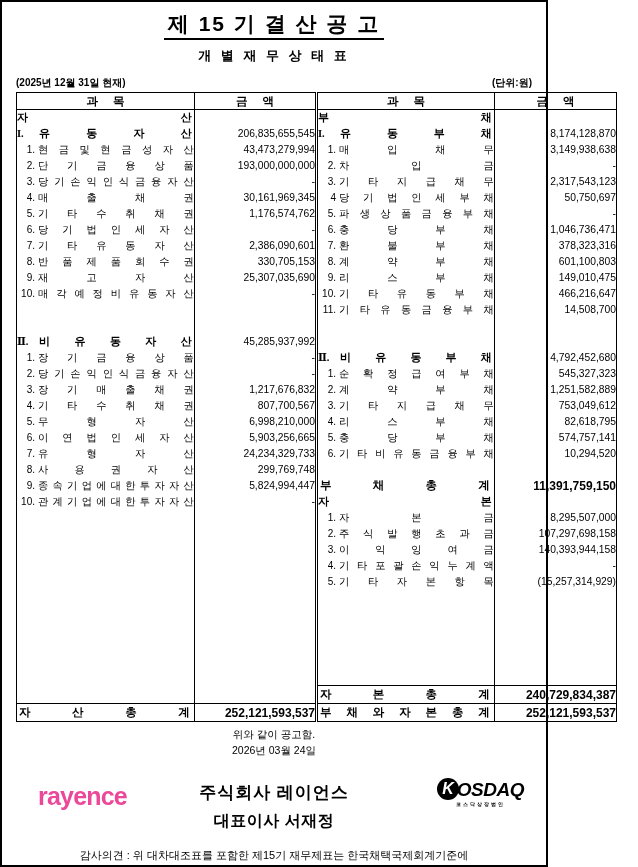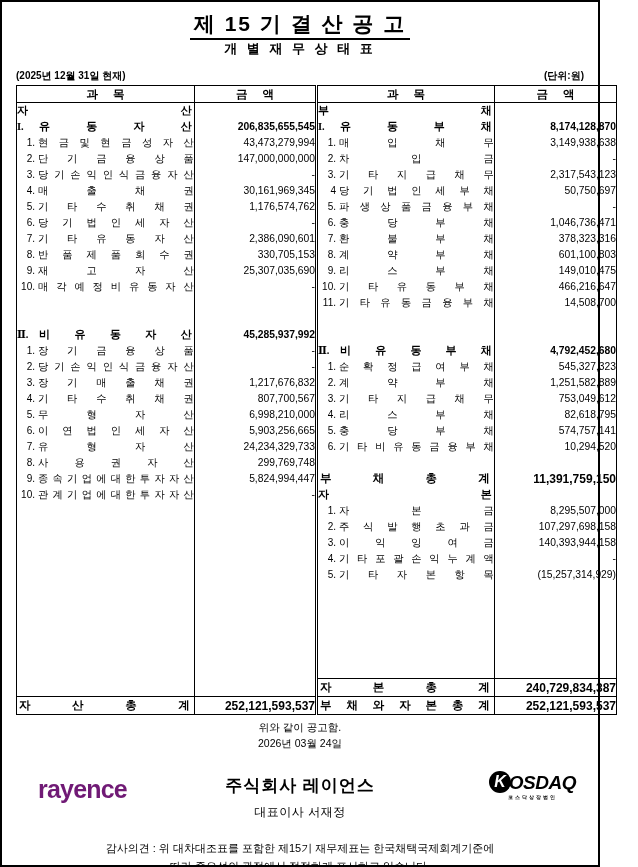--- a/index.html
+++ b/index.html
@@ -8,36 +8,37 @@
     background: #ffffff;
   }
   body {
     width: 638px; height: 867px;
     font-family: "Liberation Sans", "DejaVu Sans", sans-serif;
     color: #000000;
     overflow: hidden;
   }
   .page {
     position: relative;
-    width: 600px; height: 867px;
+    width: 548px; height: 867px;
     border: 2px solid #000;
     padding: 0;
   }
 
   
   .title-wrap { text-align: center; padding-top: 10px; }
   .doc-title {
     font-size: 21px; font-weight: bold; letter-spacing: 2px;
     display: inline-block;
     border-bottom: 2px solid #000;
     padding: 0 4px 2px 4px;
     line-height: 1.15;
   }
   .doc-subtitle {
     font-size: 13px; font-weight: bold; letter-spacing: 3px;
+    margin-top: 7px;
   }
 
   
   .meta-row {
     display: flex; justify-content: space-between; align-items: flex-end;
     font-size: 10px; font-weight: bold;
     margin: 11px 14px 2px 14px;
   }
 
   
@@ -127,37 +128,37 @@
   }
   .kosdaq-sub {
     font-size: 5px; font-weight: bold; letter-spacing: 2px;
     margin-top: 2px;
   }
   .company-name {
     font-size: 17px; font-weight: bold; letter-spacing: 1px;
     padding-top: 13px;
   }
   .company-role {
-    font-size: 12px; font-weight: normal; letter-spacing: 0.5px;
+    font-size: 16px; font-weight: bold; letter-spacing: 0.5px;
     margin-top: 7px;
   }
   .opinion {
     font-size: 11px; line-height: 1.65; margin-top: 16px;
   }
 </style>
 <style>
   .bs tbody td.cell-amt { border-left: 1.4px solid #000; }
   .bs tbody tr td:nth-child(3), .bs thead tr th:nth-child(3) { border-left: 3.2px double #000; }
   .bs tbody td.sec-cell { font-weight: bold; font-size: 11px; }
   .bs tbody td.sec-cell .acct .num {
      width: 22px; text-align: left; font-weight: bold;
      font-family: "Liberation Serif","DejaVu Serif",serif; font-size: 10.5px; padding-right: 0;
   }
   .bs tbody td.sec-cell .acct .nm { font-weight: bold; padding-right: 2px; }
-  .bs tbody td.sec-amt { font-weight: bold; }
+  .bs tbody td.sec-amt { font-weight: normal; }
   .bs tbody td.grp-cell { font-weight: bold; font-size: 11px; }
   .bs tbody td.grp-cell .acct .nm { padding-right: 2px; }
   .bs tbody td.tot-cell { font-weight: bold; font-size: 11.5px; }
   .bs tbody td.tot-cell .acct .nm { padding-left: 2px; padding-right: 4px; }
   .bs tbody td.tot-amt  { font-weight: bold; font-size: 12px; }
   .bs tbody tr.tot td { border-top: 1.6px solid #000; height: 18px; }
   .bs tbody td .acct .nm > span { display: inline-block; }
 </style></head>
 <body>
 
@@ -272,21 +273,21 @@
               <span class="nm">
                 <span>단</span>
                 <span>기</span>
                 <span>금</span>
                 <span>융</span>
                 <span>상</span>
                 <span>품</span>
               </span>
             </div>
           </td>
-          <td class="cell-amt">147,000,000,000</td>
+          <td class="cell-amt">193,000,000,000</td>
           <td class="cell-acct">
             <div class="acct pad">
               <span class="num">2.</span>
               <span class="nm">
                 <span>차</span>
                 <span>입</span>
                 <span>금</span>
               </span>
             </div>
           </td>
@@ -1031,21 +1032,21 @@
           <td class="cell-amt tot-amt">252,121,593,537</td>
         </tr>
       </tbody>
   </table>
 
   <div class="foot">
     <div class="foot-line1">위와 같이 공고함.</div>
     <div class="foot-line2">2026년 03월 24일</div>
 
     <div class="sig-row">
-      <div class="logo-rayence" style="color: #701a75;">rayence</div>
+      <div class="logo-rayence" style="color: #ec4899;">rayence</div>
 
       <div>
         <div class="company-name">주식회사 레이언스</div>
         <div class="company-role">대표이사  서재정</div>
       </div>
 
       <div class="logo-kosdaq">
         <div class="kosdaq-main">
           <span class="kosdaq-badge">K</span>
           <span>OSDAQ</span>

